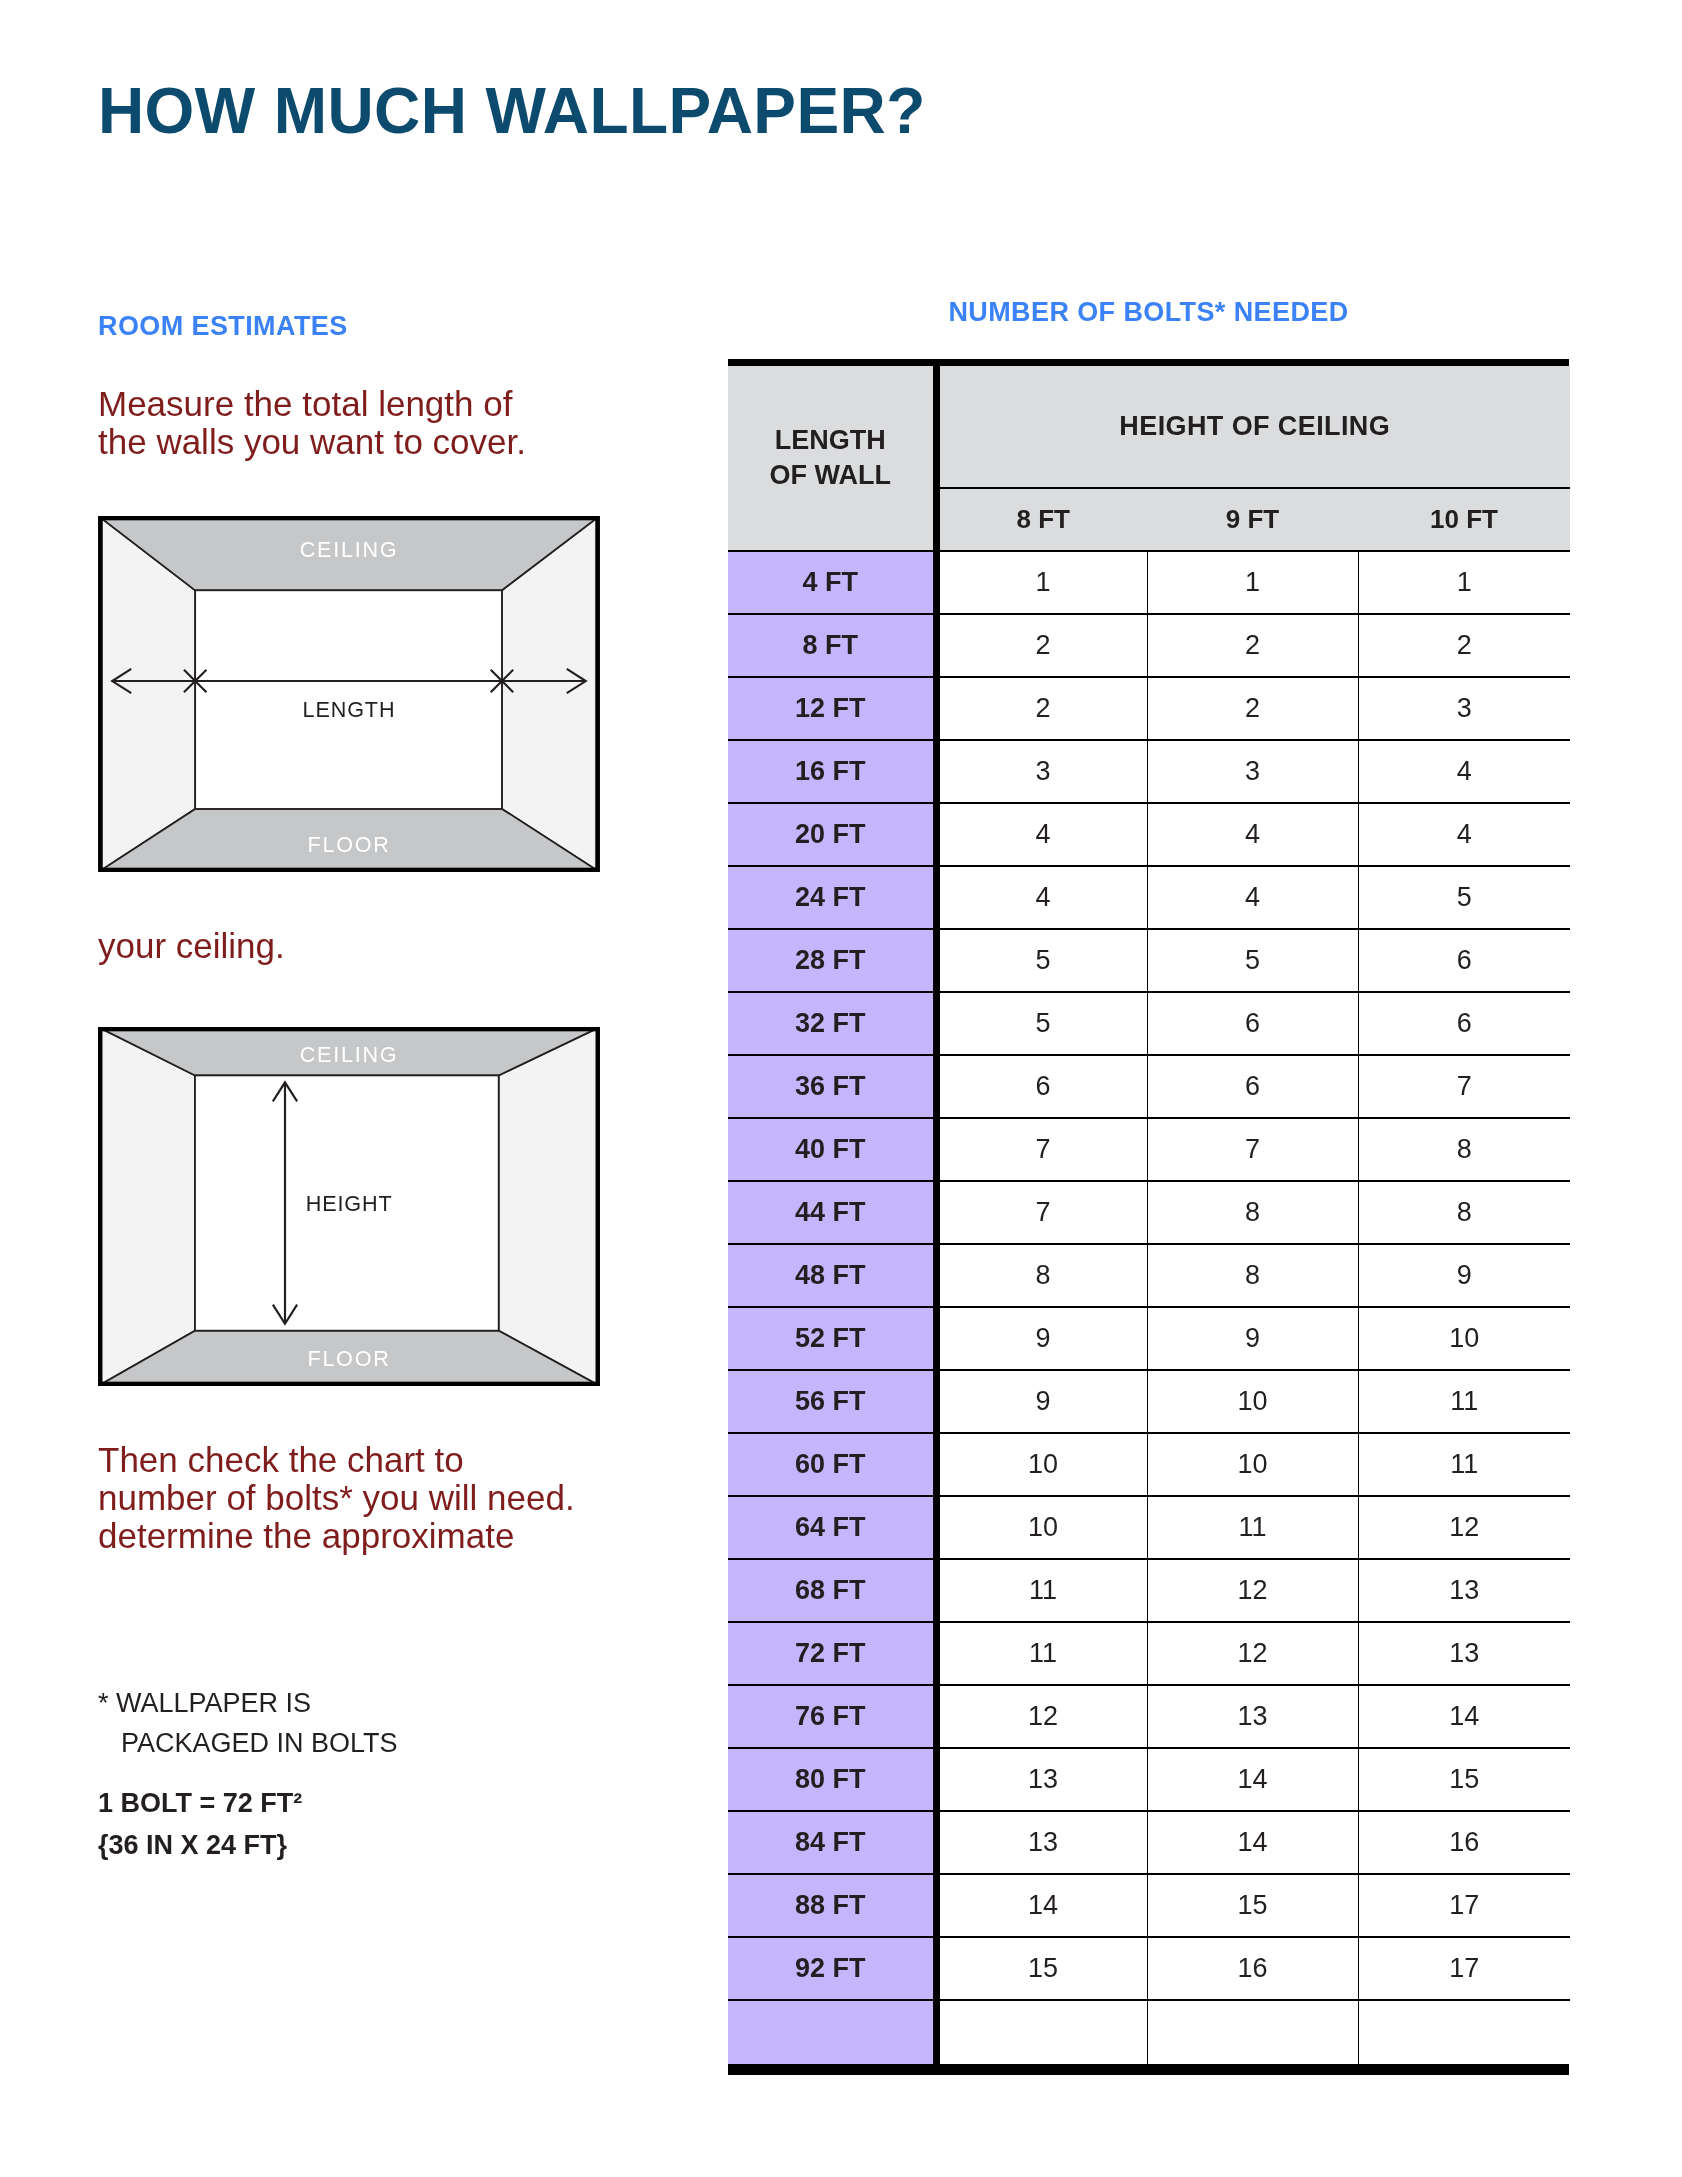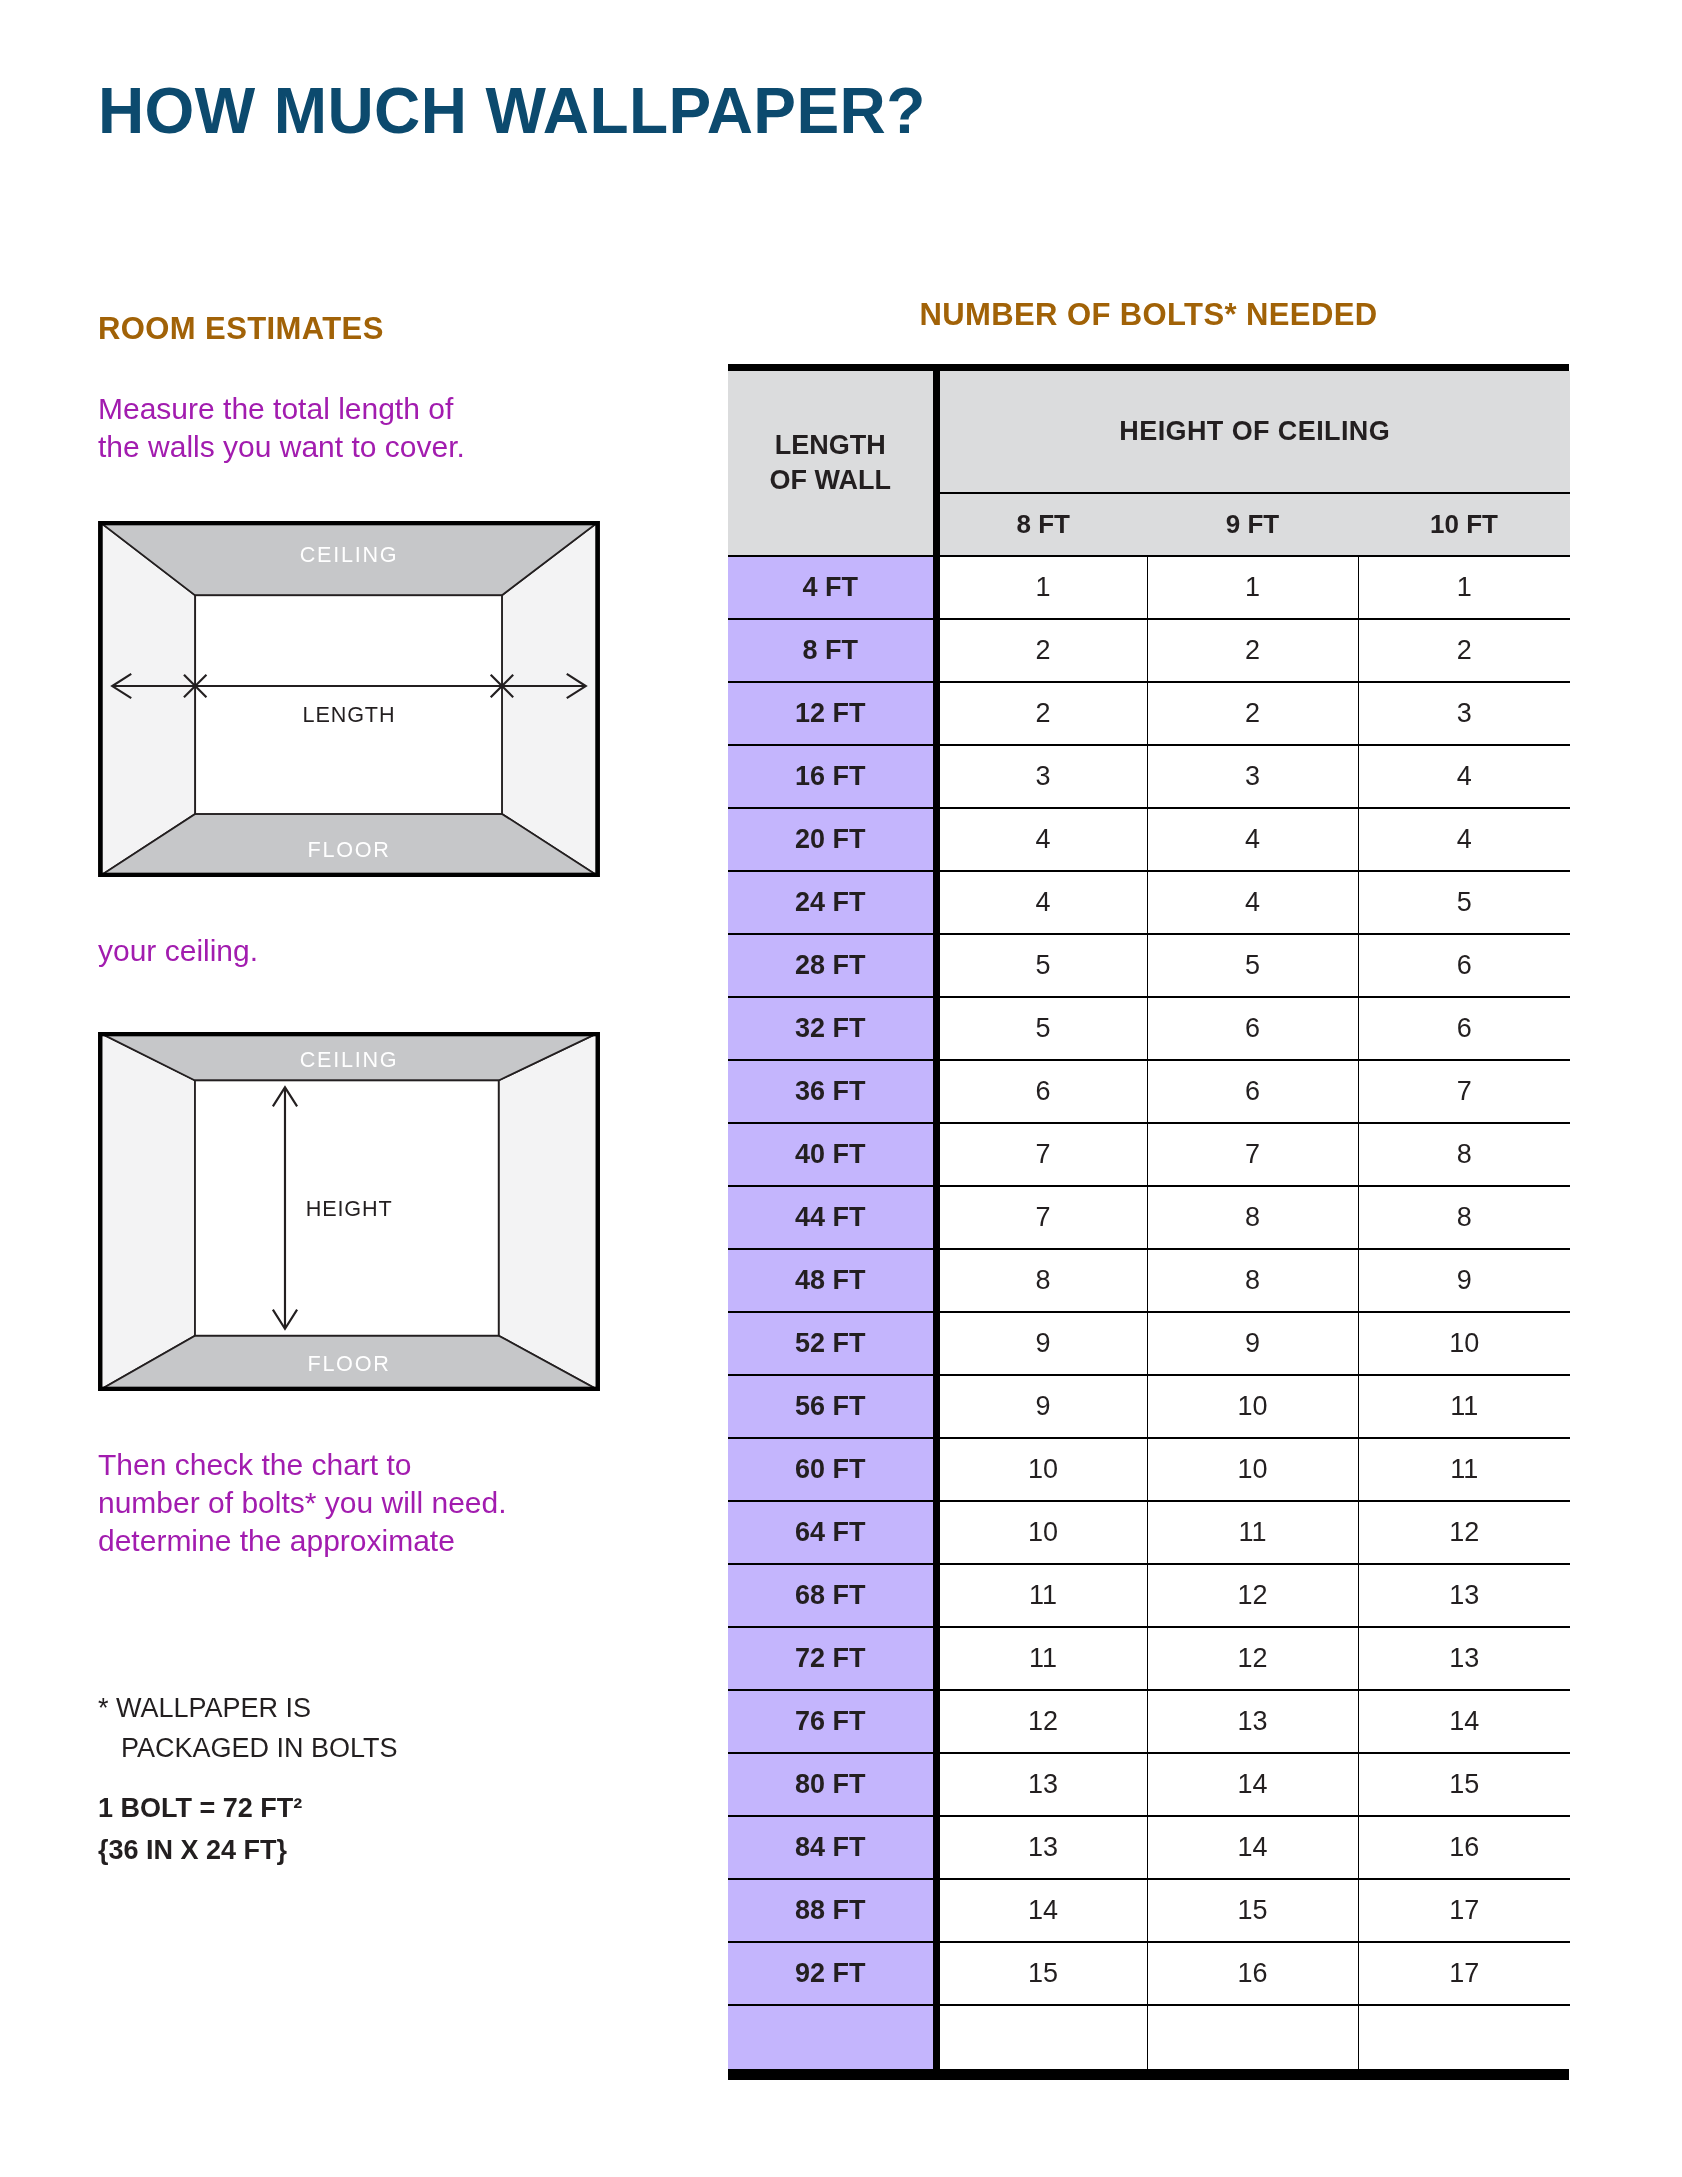--- a/index.html
+++ b/index.html
@@ -5,26 +5,26 @@
   * { margin:0; padding:0; box-sizing:border-box; }
   html, body { background:#ffffff; }
   .page {
     position:relative; width:1683px; height:2177px; overflow:hidden;
     background:#ffffff; font-family:"Liberation Sans", sans-serif; color:#231F20;
   }
   .page-title {
     position:absolute; left:98px; top:74px;
     font-size:64px; font-weight:bold; color:#0c4a6e; letter-spacing:0.4px;
   }
-  .section-heading { font-size:31px; font-weight:bold; color:#a16207; letter-spacing:0.4px; }
+  .section-heading { font-size:27px; font-weight:bold; color:#3b82f6; letter-spacing:0.4px; }
 
   
   .left-col { position:absolute; left:98px; top:311px; width:519px; }
   .left-col .section-heading { margin-bottom:43px; }
-  .body-text { font-size:30px; line-height:38px; color:#a21caf; }
+  .body-text { font-size:35px; line-height:38px; color:#7f1d1d; }
   .body-text .line { display:block; }
   .p-length { margin-bottom:55px; }
   .p-height { margin-bottom:62px; }
   .p-chart  { margin-bottom:0; }
   .diagram  { display:block; margin-bottom:55px; }
   .footnote { margin-top:128px; font-size:27px; font-weight:normal; line-height:40px; }
   .footnote .line { display:block; }
   .footnote .line.indent { padding-left:23px; }
   .bolt-def { margin-top:19px; font-size:27px; font-weight:bold; line-height:42px; }
   .bolt-def .line { display:block; }

